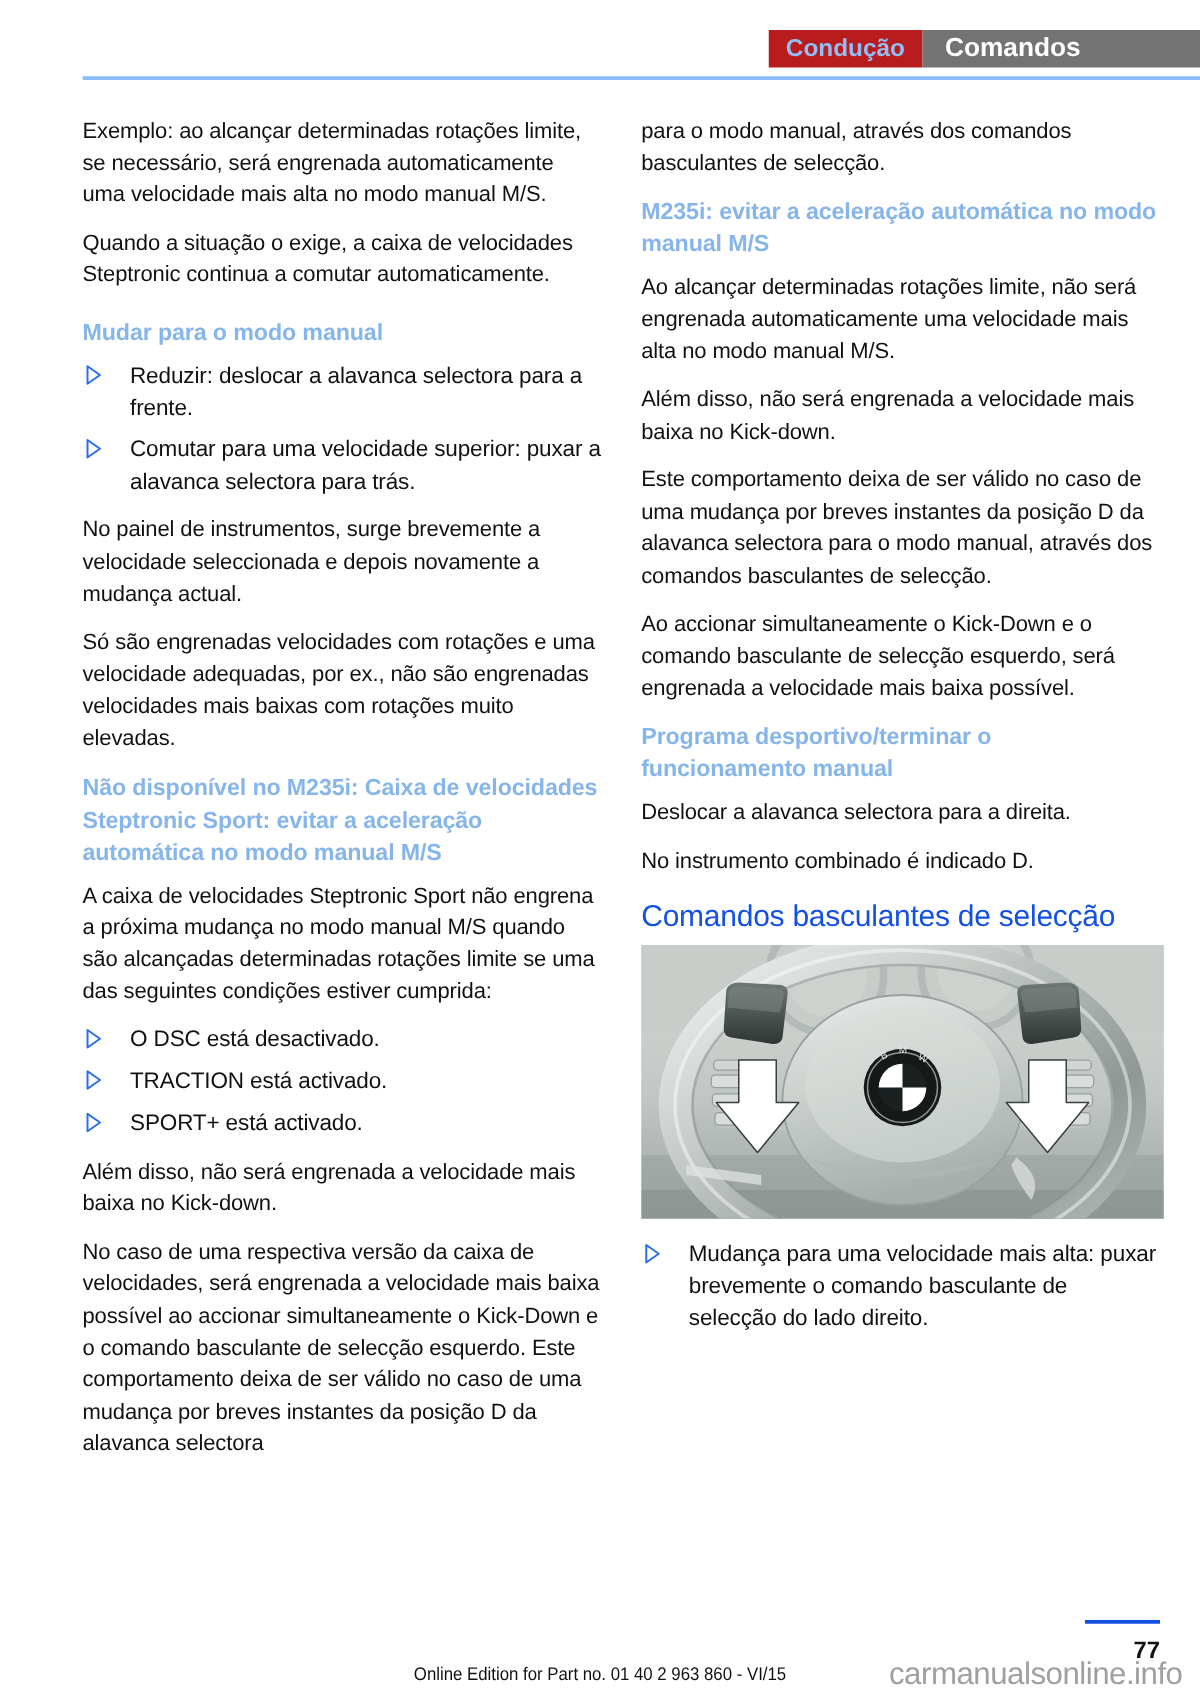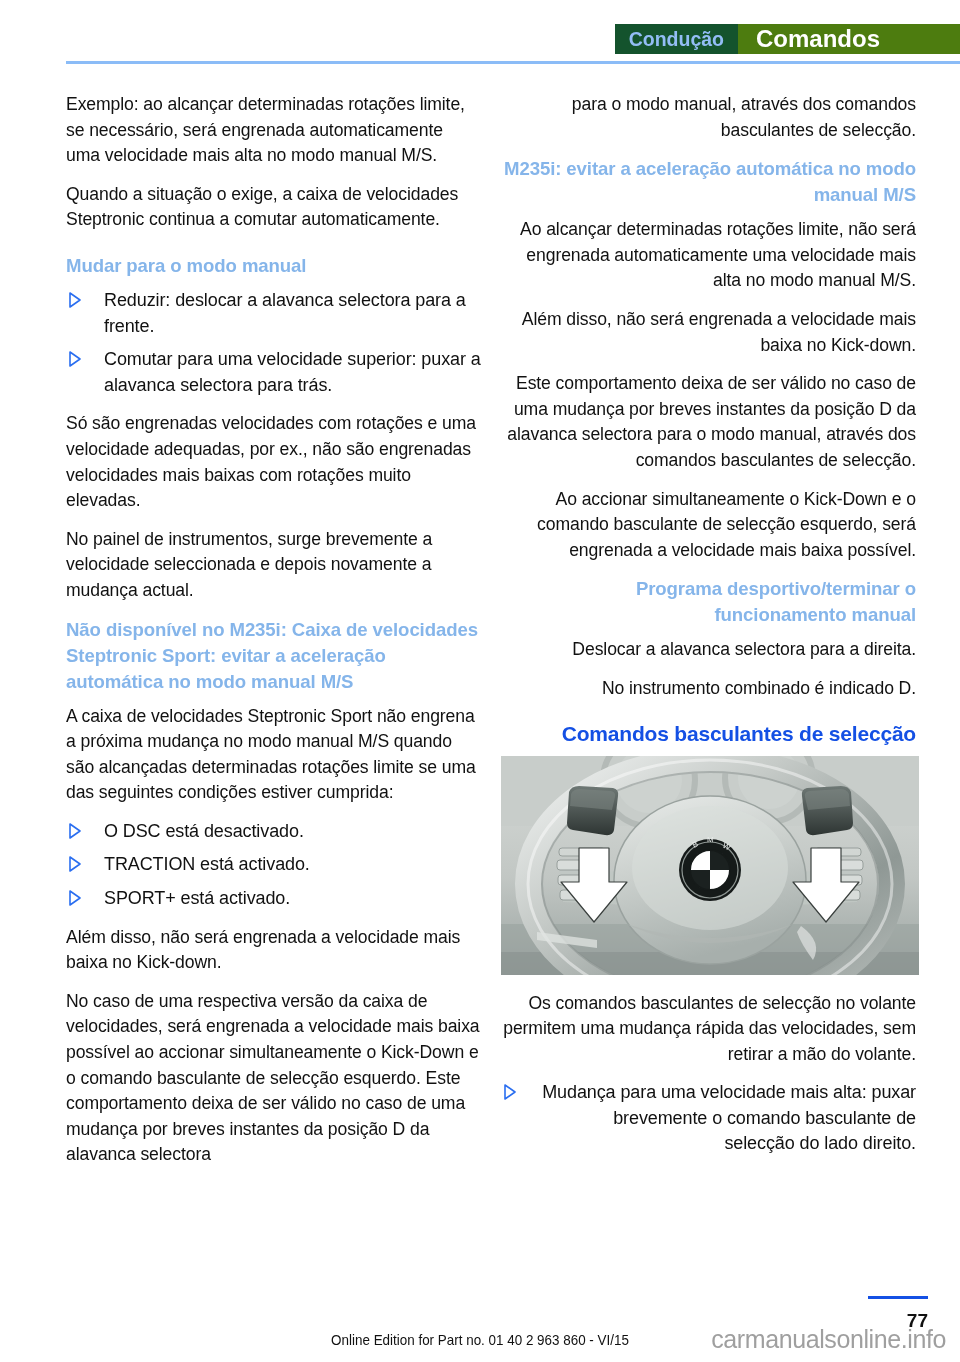--- a/index.html
+++ b/index.html
@@ -31,28 +31,28 @@
     display: flex;
     align-items: stretch;
     height: 30px;
   }
   .tab-inactive {
     color: #93bdf5;
     font-size: 19.5px;
     font-weight: bold;
     padding: 0 14px 0 14px;
     line-height: 30px;
-    background: #14532d;
+    background: #b91c1c;
     white-space: nowrap;
   }
   .tab-active {
     color: #ffffff;
-    font-size: 24px;
+    font-size: 21px;
     font-weight: bold;
-    background: #4d7c0f;
+    background: #737373;
     padding: 0 14px 0 18px;
     line-height: 30px;
     white-space: nowrap;
     min-width: 190px;
   }
   .header-rule {
     position: absolute;
     left: 66px;
     right: 0;
     top: 61px;
@@ -67,21 +67,21 @@
     left: 66px;
     width: 862px;
     height: 1160px;
   }
   .col {
     position: absolute;
     top: 0;
     width: 415px;
   }
   .col-left  { left: 0; }
-  .col-right { left: 435px; text-align: right; }
+  .col-right { left: 447px; }
 
   p.para {
     margin: 0 0 13px 0;
     font-size: 17.6px;
     line-height: 25.6px;
     color: #111111;
     letter-spacing: -0.1px;
   }
 
   h3.sub-heading {
@@ -89,23 +89,23 @@
     font-size: 18.6px;
     line-height: 26px;
     font-weight: bold;
     color: #85b5ea;
     letter-spacing: -0.1px;
   }
   h3.sub-heading.first { margin-top: 20px; }
 
   h2.main-heading {
     margin: 18px 0 9px 0;
-    font-size: 21px;
+    font-size: 24px;
     line-height: 27px;
-    font-weight: bold;
+    font-weight: normal;
     color: #1450e4;
     letter-spacing: -0.2px;
   }
 
   ul.bullets {
     margin: 0 0 13px 0;
     padding: 0;
     list-style: none;
   }
   ul.bullets li {
@@ -217,22 +217,22 @@
       <li>
         <span class="tri">
           <svg width="14" height="18" viewBox="0 0 14 18">
               <polygon points="2,2 12,9 2,16" fill="none" stroke="#2a6ef0" stroke-width="1.6" stroke-linejoin="round"></polygon>
             </svg>
         </span>
         <span>Comutar para uma velocidade superior: puxar a alavanca selectora para trás.</span>
       </li>
     </ul>
 
+    <p class="para">No painel de instrumentos, surge brevemente a velocidade seleccionada e depois novamente a mudança actual.</p>
     <p class="para">Só são engrenadas velocidades com rotações e uma velocidade adequadas, por ex., não são engrenadas velocidades mais baixas com rota­ções muito elevadas.</p>
-    <p class="para">No painel de instrumentos, surge brevemente a velocidade seleccionada e depois novamente a mudança actual.</p>
 
     <h3 class="sub-heading">Não disponível no M235i: Caixa de velocidades Steptronic Sport: evitar a aceleração automática no modo manual M/S</h3>
 
     <p class="para">A caixa de velocidades Steptronic Sport não engrena a próxima mudança no modo manual M/S quando são alcançadas determinadas ro­tações limite se uma das seguintes condições estiver cumprida:</p>
 
     <ul class="bullets">
       <li>
         <span class="tri">
           <svg width="14" height="18" viewBox="0 0 14 18">
               <polygon points="2,2 12,9 2,16" fill="none" stroke="#2a6ef0" stroke-width="1.6" stroke-linejoin="round"></polygon>
@@ -381,21 +381,20 @@
           <g>
             <path d="M310 92 L340 92 L340 126 L358 126 L325 166 L292 126 L310 126 Z" fill="#ffffff" stroke="#3a403e" stroke-width="1.2" stroke-linejoin="round"></path>
           </g>
 
           <path d="M36 176 L96 184 L96 192 L36 184 Z" fill="#e0e4e2" opacity="0.75"></path>
           <path d="M300 170 Q322 186 312 204 Q300 188 296 176 Z" fill="#dfe3e1" opacity="0.7"></path>
         </g>
       </svg>
     </div>
 
-    <p class="para">Os comandos basculantes de selecção no vo­lante permitem uma mudança rápida das velo­cidades, sem retirar a mão do volante.</p>
 
     <ul class="bullets">
       <li>
         <span class="tri">
           <svg width="14" height="18" viewBox="0 0 14 18">
               <polygon points="2,2 12,9 2,16" fill="none" stroke="#2a6ef0" stroke-width="1.6" stroke-linejoin="round"></polygon>
             </svg>
         </span>
         <span>Mudança para uma velocidade mais alta: puxar brevemente o comando basculante de selecção do lado direito.</span>
       </li>

